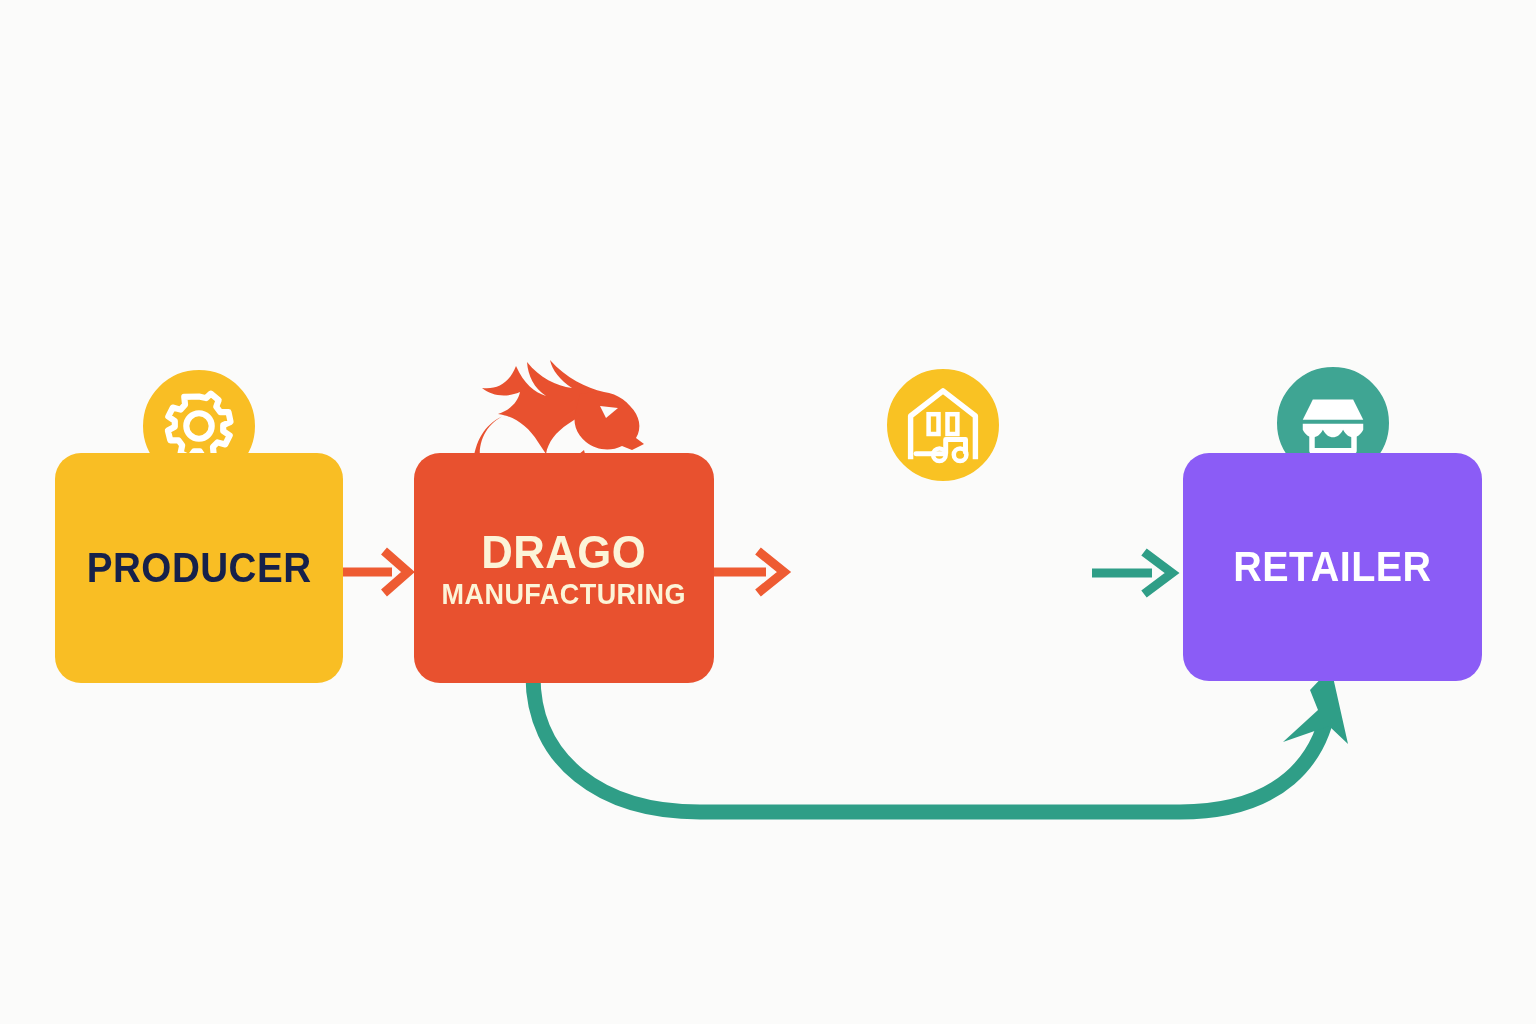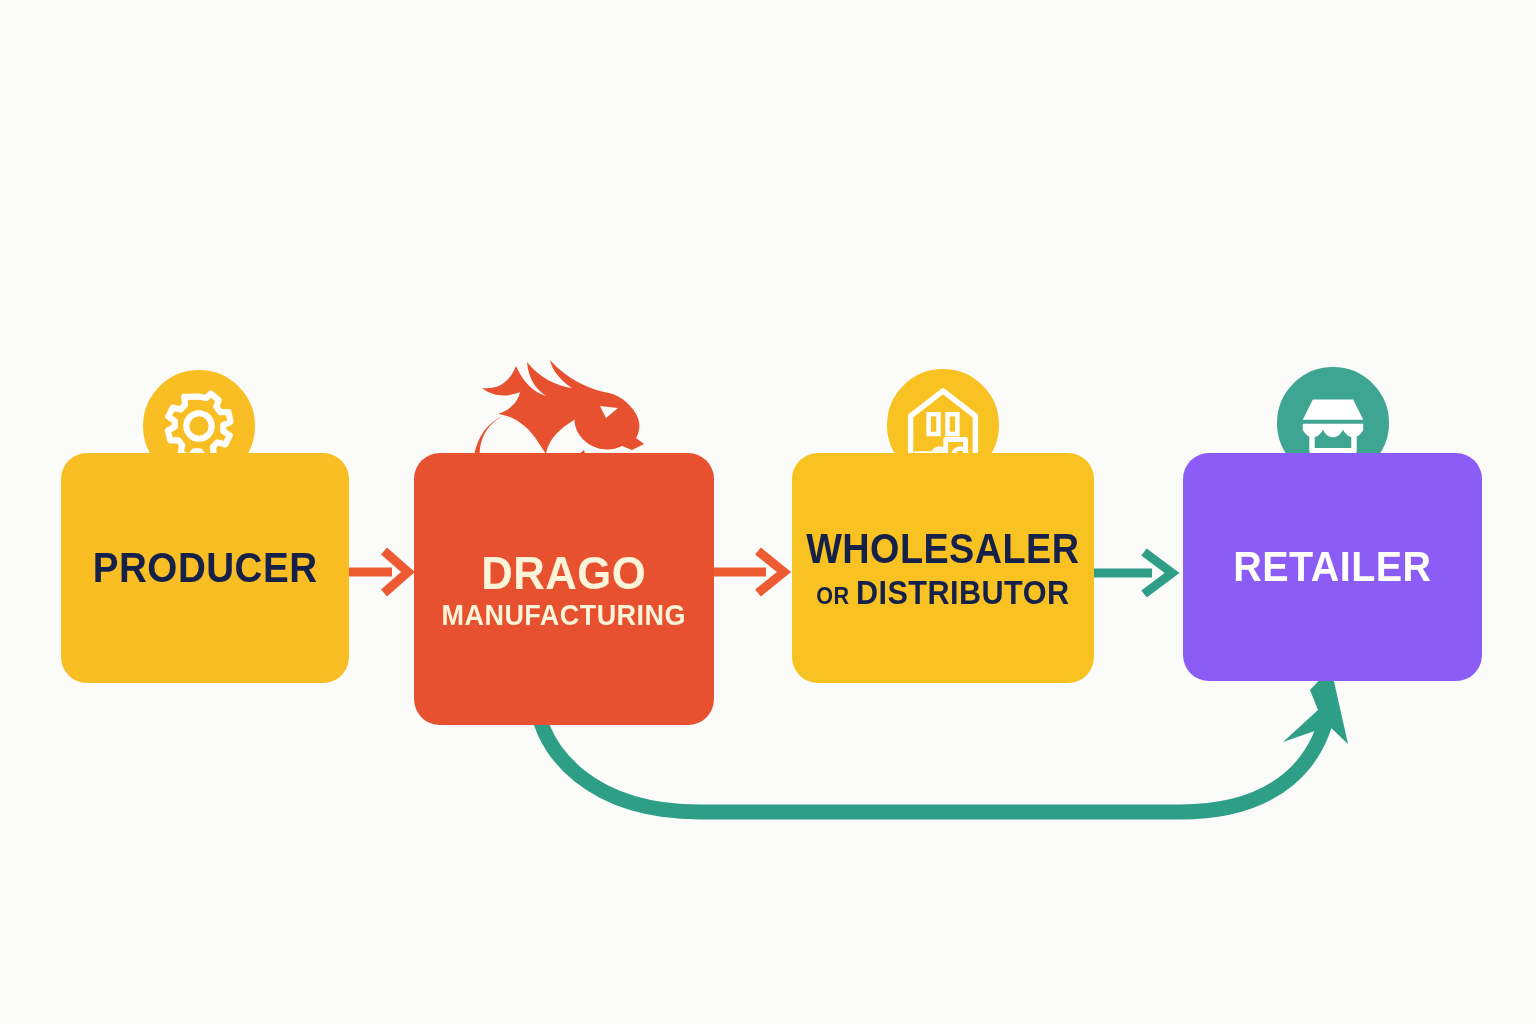--- a/index.html
+++ b/index.html
@@ -56,36 +56,36 @@
     letter-spacing: 0.5px;
     display: block;
   }
   .label-prefix {
     font-weight: 700;
     letter-spacing: 0.5px;
   }
 
   
   #node-producer {
-    left: 61px;  top: 453px;  width: 288px; height: 230px;
+    left: 55px;  top: 453px;  width: 288px; height: 230px;
     background: #F9BE24;
   }
   #node-producer .label-main {
     font-size: 42px;
     color: #16214A;
     transform: scaleX(0.92);
   }
   #badge-producer {
     left: 136px; top: 363px; width: 126px; height: 126px;
     background: #F9BE24;
   }
 
   
   #node-drago {
-    left: 414px; top: 453px; width: 300px; height: 272px;
+    left: 414px; top: 453px; width: 300px; height: 230px;
     background: #E8512F;
   }
   #node-drago .label-main {
     font-size: 47px;
     color: #FCF4D8;
     transform: scaleX(0.93);
     margin-bottom: 4px;
   }
   #node-drago .label-sub {
     font-size: 30px;
@@ -254,26 +254,20 @@
       <rect x="55" y="38" width="11" height="22" fill="none" stroke="#ffffff" stroke-width="5"></rect>
 
       <path d="M 53 82 L 53 66 L 75 66 L 75 82" fill="none" stroke="#ffffff" stroke-width="5.5" stroke-linejoin="round"></path>
 
       <line x1="20" y1="82" x2="50" y2="82" stroke="#ffffff" stroke-width="5.5" stroke-linecap="round"></line>
 
       <circle cx="46" cy="83" r="7" fill="none" stroke="#ffffff" stroke-width="5"></circle>
       <circle cx="69" cy="83" r="7" fill="none" stroke="#ffffff" stroke-width="5"></circle>
     </svg>
   </div>
-  <div id="node-wholesaler" class="node">
-    <div class="node-label">
-      <span class="label-main">WHOLESALER</span>
-      <span class="label-sub"><span class="label-prefix">OR </span><span>DISTRIBUTOR</span></span>
-    </div>
-  </div>
 
   <div id="badge-retailer" class="node-badge ring">
     <svg class="icon-svg" width="84" height="84" viewBox="0 0 100 100">
 
       <path d="M 26 22 L 74 22 L 86 46 L 14 46 Z" fill="#ffffff"></path>
 
       <path d="M 14 51 L 86 51 L 86 58
                C 80 70, 68 70, 62 58
                C 56 70, 44 70, 38 58
                C 32 70, 20 70, 14 58 Z" fill="#ffffff"></path>

